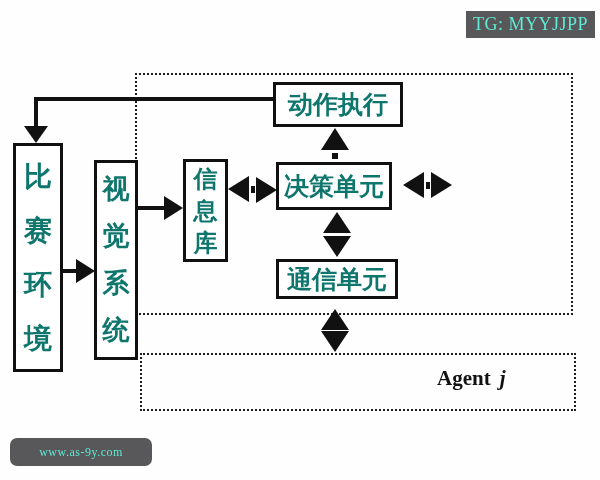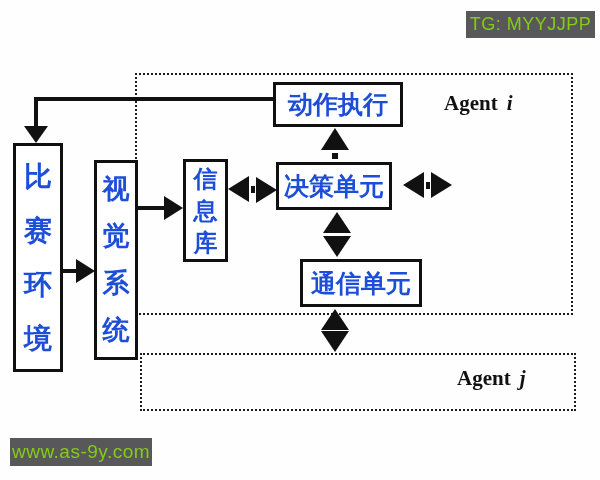--- a/index.html
+++ b/index.html
@@ -2,54 +2,54 @@
 <html><head>
 <meta charset="utf-8">
 <style>
   html,body{margin:0;padding:0;background:#ffffff;}
   #stage{
     position:relative;width:600px;height:480px;background:#fefefe;overflow:hidden;
     font-family:"Liberation Sans",sans-serif;color:#0d0d0d;
   }
   
   .badge{
-    position:absolute;background:#58585a;color:#84cc16;
+    position:absolute;background:#58585a;color:#5eead4;
     display:flex;align-items:center;justify-content:center;
-    font-family:Liberation Sans, sans-serif;letter-spacing:0.5px;z-index:10;
+    font-family:Liberation Serif, serif;letter-spacing:0.5px;z-index:10;
   }
   #tg-badge{left:466px;top:11px;width:129px;height:27px;font-size:18px;}
-  #site-badge{left:10px;top:438px;width:142px;height:28px;font-size:19px;}
+  #site-badge{left:10px;top:438px;width:142px;height:28px;font-size:12px;border-radius:7px;}
   
   .boundary{position:absolute;border:2px dotted #1c1c1c;box-sizing:border-box;background:transparent;z-index:1;}
   #agent-i-box{left:135px;top:73px;width:438px;height:242px;}
   #agent-j-box{left:140px;top:353px;width:436px;height:58px;}
   .agent-label{
     position:absolute;z-index:2;font-family:"Liberation Serif",serif;
     font-weight:700;font-size:21px;color:#111;
   }
   #agent-i-label{left:444px;top:91px;}
-  #agent-j-label{left:457px;top:366px;text-align:right;}
+  #agent-j-label{left:437px;top:366px;text-align:right;}
   .agent-label .var{font-style:italic;margin-left:9px;font-family:"Liberation Serif",serif;}
   
   .node{
     position:absolute;background:#fff;border:3px solid #101010;box-sizing:border-box;
     display:flex;align-items:center;justify-content:center;z-index:3;
-    font-weight:700;color:#1d4ed8;
+    font-weight:700;color:#0f766e;
   }
   .vlabel{white-space:pre-line;text-align:center;}
   #node-env{left:13px;top:143px;width:50px;height:229px;font-size:28px;}
   #node-env .vlabel{line-height:54px;}
   #node-vision{left:94px;top:160px;width:44px;height:200px;font-size:27px;}
   #node-vision .vlabel{line-height:47px;}
   #node-info{left:183px;top:159px;width:45px;height:103px;font-size:24px;}
   #node-info .vlabel{line-height:32px;}
   #node-action{left:273px;top:82px;width:130px;height:45px;font-size:25px;}
   #node-decision{left:276px;top:162px;width:116px;height:48px;font-size:25px;}
   #node-knowledge{left:452px;top:158px;width:108px;height:55px;font-size:25px;}
-  #node-comm{left:276px;top:259px;width:122px;height:48px;font-size:25px;margin-left:24px;}
+  #node-comm{left:276px;top:259px;width:122px;height:40px;font-size:25px;}
   
   .line{position:absolute;background:#111;z-index:2;}
   .tri{position:absolute;width:0;height:0;z-index:4;}
   .tri-right{border-top:12px solid transparent;border-bottom:12px solid transparent;border-left:19px solid #111;}
   .tri-left{border-top:13px solid transparent;border-bottom:13px solid transparent;border-right:21px solid #111;}
   .tri-up{border-left:14px solid transparent;border-right:14px solid transparent;border-bottom:22px solid #111;}
   .tri-down{border-left:12px solid transparent;border-right:12px solid transparent;border-top:17px solid #111;}
   .tri-up.small{border-left:14px solid transparent;border-right:14px solid transparent;border-bottom:21px solid #111;}
   .tri-down.small{border-left:14px solid transparent;border-right:14px solid transparent;border-top:21px solid #111;}
   .dash{position:absolute;background:#111;z-index:4;}
@@ -58,23 +58,20 @@
 <body>
 
 <div id="stage">
 
   <div class="badge" id="tg-badge">TG: MYYJJPP</div>
   <div class="badge" id="site-badge">www.as-9y.com</div>
 
   <div class="boundary" id="agent-i-box"></div>
   <div class="boundary" id="agent-j-box"></div>
 
-  <div class="agent-label" id="agent-i-label">
-    <span>Agent</span><span class="var">i</span>
-  </div>
   <div class="agent-label" id="agent-j-label">
     <span>Agent</span><span class="var">j</span>
   </div>
 
   <div class="line" style="left:34px;top:97px;width:240px;height:4px;"></div>
   <div class="line" style="left:34px;top:99px;width:4px;height:29px;"></div>
   <div class="tri tri-down" style="left:24px;top:126px;"></div>
 
   <div class="line" style="left:63px;top:269px;width:17px;height:4px;"></div>
   <div class="tri tri-right" style="left:76px;top:259px;"></div>

